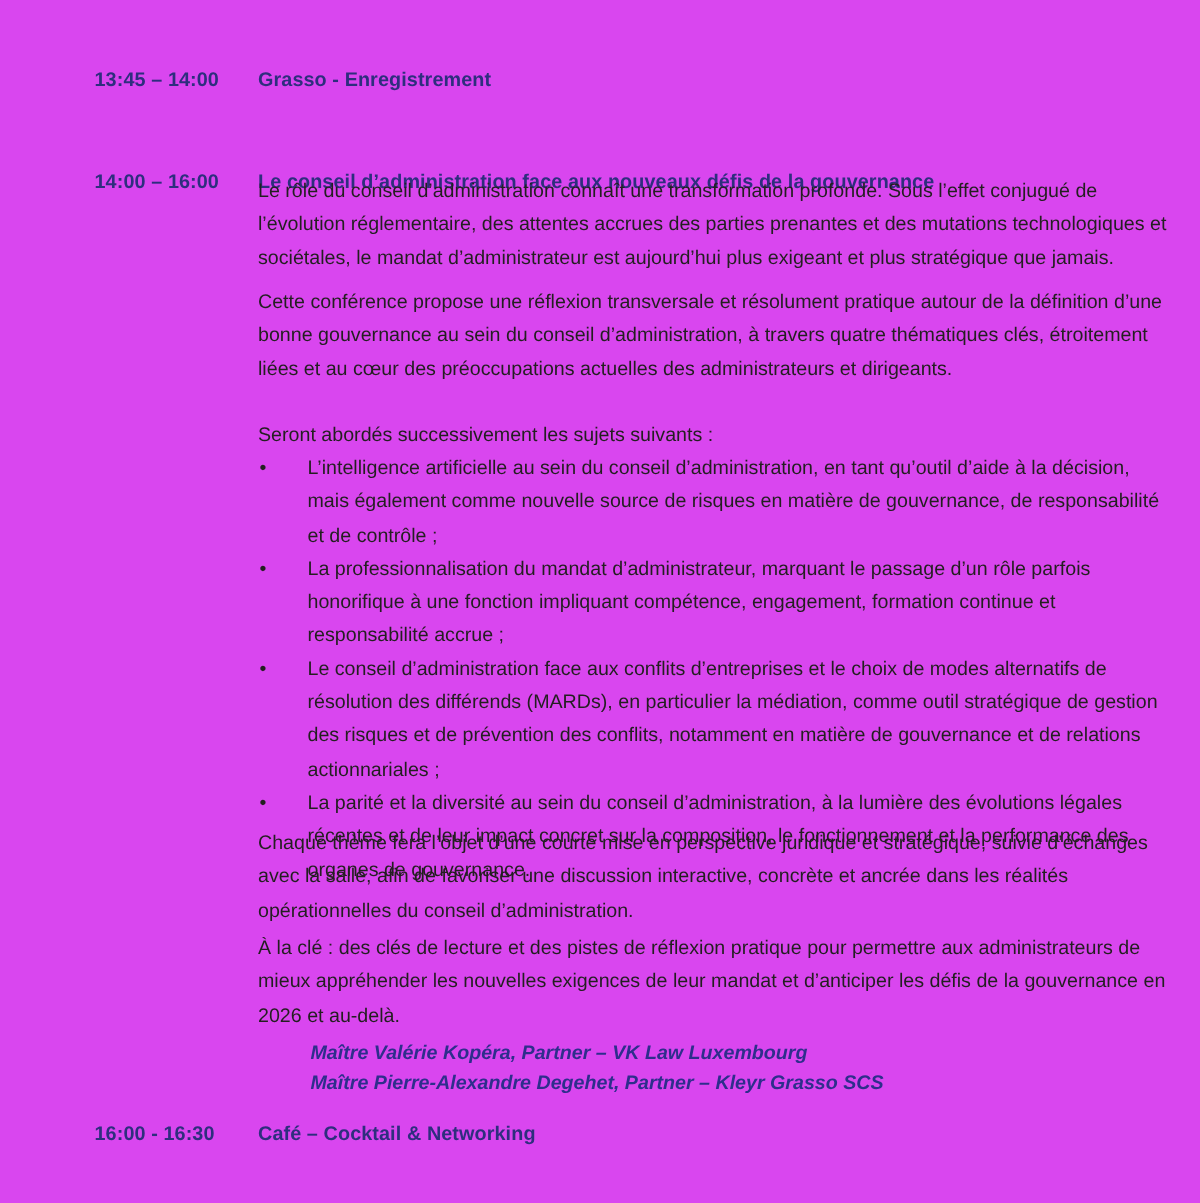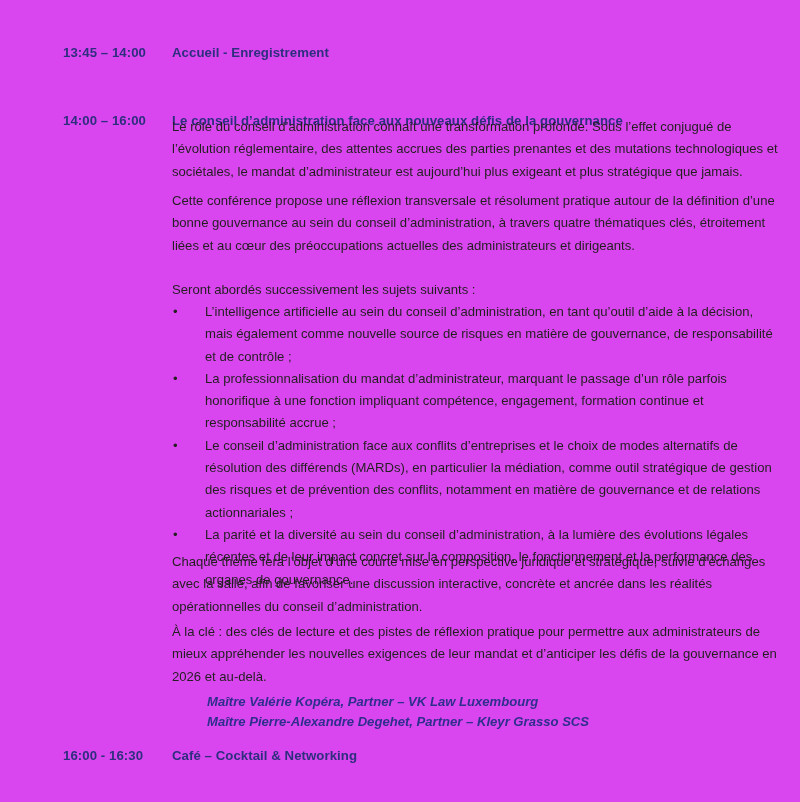--- a/index.html
+++ b/index.html
@@ -107,21 +107,21 @@
   }
   #speakers .speaker-line { display: block; }
 </style>
 </head>
 <body>
 
 <div class="page">
 
   <div class="agenda-row" id="row-accueil">
     <div class="agenda-time">13:45 – 14:00</div>
-    <div class="agenda-title">Accueil - Enregistrement</div>
+    <div class="agenda-title">Grasso - Enregistrement</div>
   </div>
 
   <div class="agenda-row" id="row-conseil">
     <div class="agenda-time">14:00 – 16:00</div>
     <div class="agenda-title">Le conseil d’administration face aux nouveaux défis de la gouvernance</div>
   </div>
 
   <p class="body-block para" id="para-role">Le rôle du conseil d’administration connaît une transformation profonde. Sous l’effet conjugué de l’évolution réglementaire, des attentes accrues des parties prenantes et des mutations technologiques et sociétales, le mandat d’administrateur est aujourd’hui plus exigeant et plus stratégique que jamais.</p>
 
   <p class="body-block para" id="para-conf">Cette conférence propose une réflexion transversale et résolument pratique autour de la définition d’une bonne gouvernance au sein du conseil d’administration, à travers quatre thématiques clés, étroitement liées et au cœur des préoccupations actuelles des administrateurs et dirigeants.</p>

